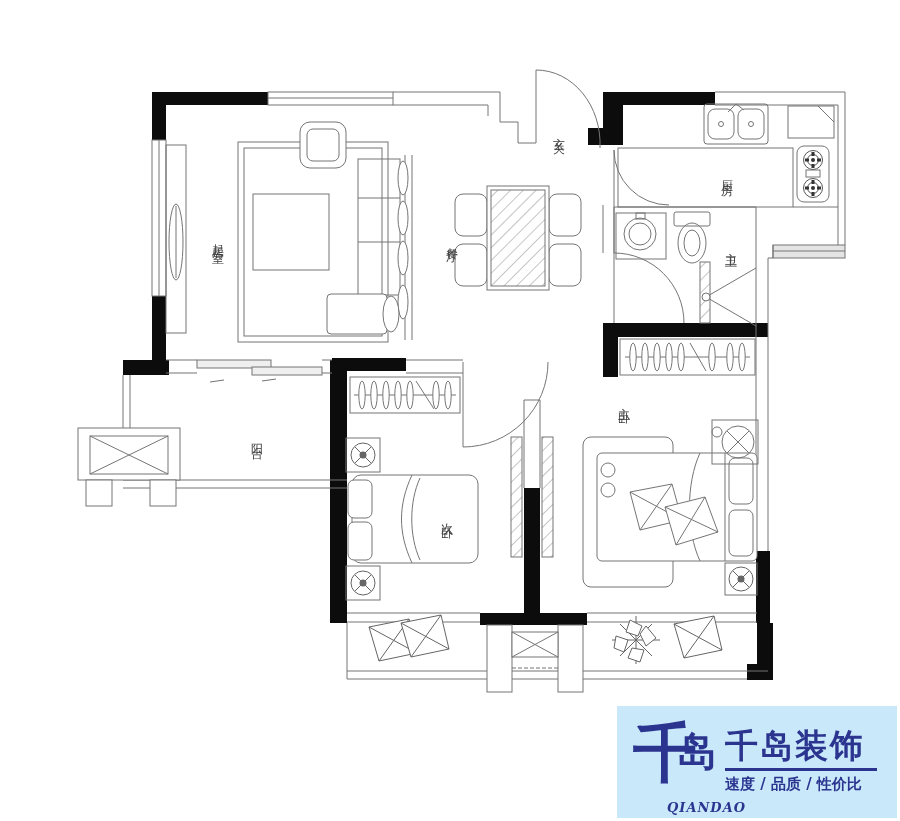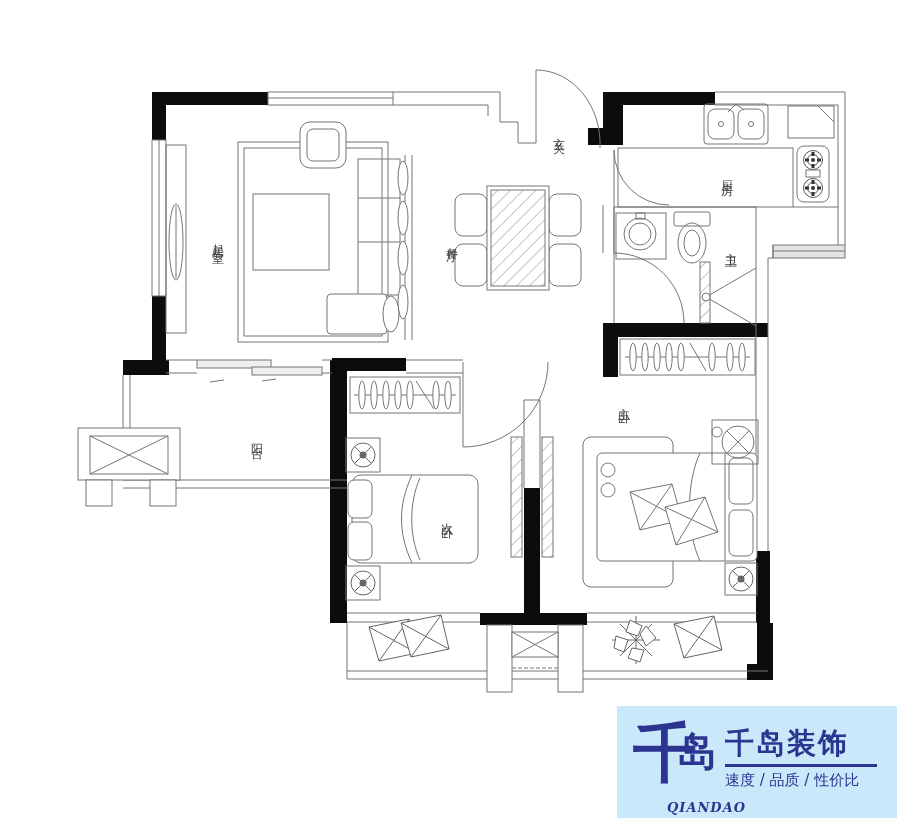--- a/index.html
+++ b/index.html
@@ -14,23 +14,23 @@
   .logo-panel{position:absolute;left:617px;top:706px;width:280px;height:112px;
       background:#c9e9fa;color:#2b3590;}
   .logo-mark{position:absolute;left:14px;top:2px;width:100px;height:108px;}
   .mark-c1{position:absolute;left:2px;top:2px;font-size:64px;font-weight:bold;
       font-family:"DejaVu Serif","Liberation Serif",serif;color:#2b3590;}
   .mark-c2{position:absolute;left:46px;top:16px;font-size:40px;font-weight:bold;
       font-family:"DejaVu Serif","Liberation Serif",serif;color:#2b3590;}
   .mark-roman{position:absolute;left:36px;top:92px;font-size:13px;font-style:italic;
       font-weight:bold;letter-spacing:1px;font-family:"DejaVu Serif","Liberation Serif",serif;}
   .logo-right{position:absolute;left:108px;top:22px;width:162px;}
-  .logo-company{font-size:29px;font-weight:bold;line-height:1.1;letter-spacing:2px;white-space:nowrap;}
+  .logo-company{font-size:33px;font-weight:bold;line-height:1.1;letter-spacing:2px;white-space:nowrap;}
   .logo-divider{height:3px;background:#2b3590;margin:4px 0 4px 0;width:152px;}
-  .logo-tagline{font-size:15px;font-weight:normal;letter-spacing:0px;white-space:nowrap;}
+  .logo-tagline{font-size:15px;font-weight:bold;letter-spacing:0px;white-space:nowrap;}
 </style>
 </head>
 <body>
 
 <div class="stage">
 
 <svg class="plan-svg" width="900" height="821" viewBox="0 0 900 821" fill="none" stroke="#757575" stroke-width="1">
   <defs>
     <pattern id="hatch" width="9" height="9" patternUnits="userSpaceOnUse" patternTransform="rotate(45)">
       <line x1="0" y1="0" x2="0" y2="9" stroke="#8a8a8a" stroke-width="1"></line>

